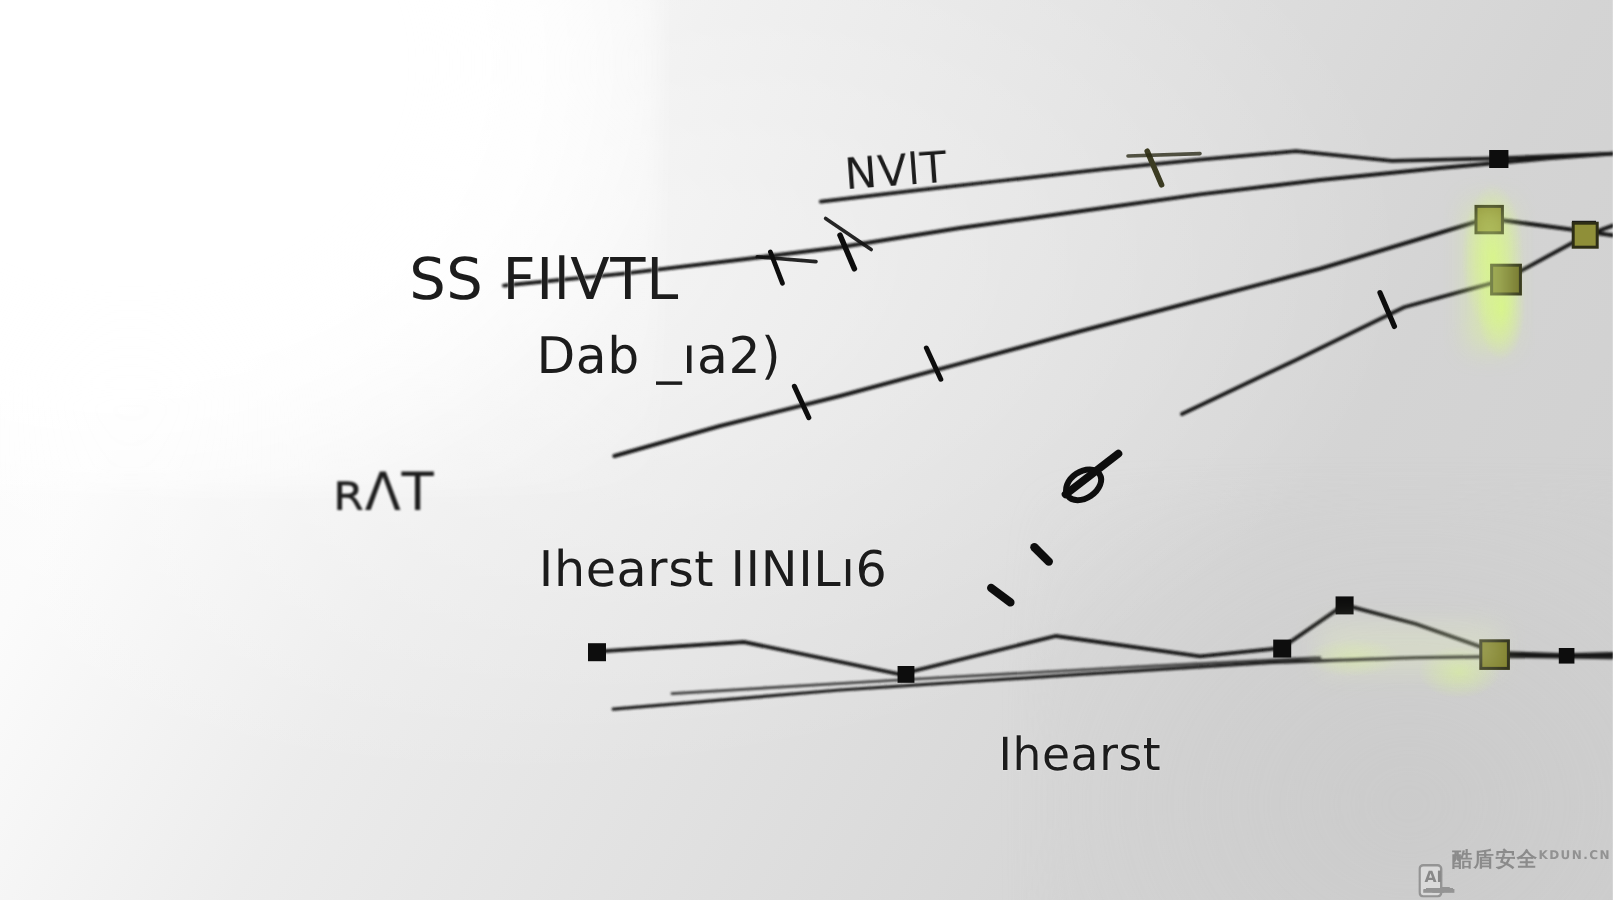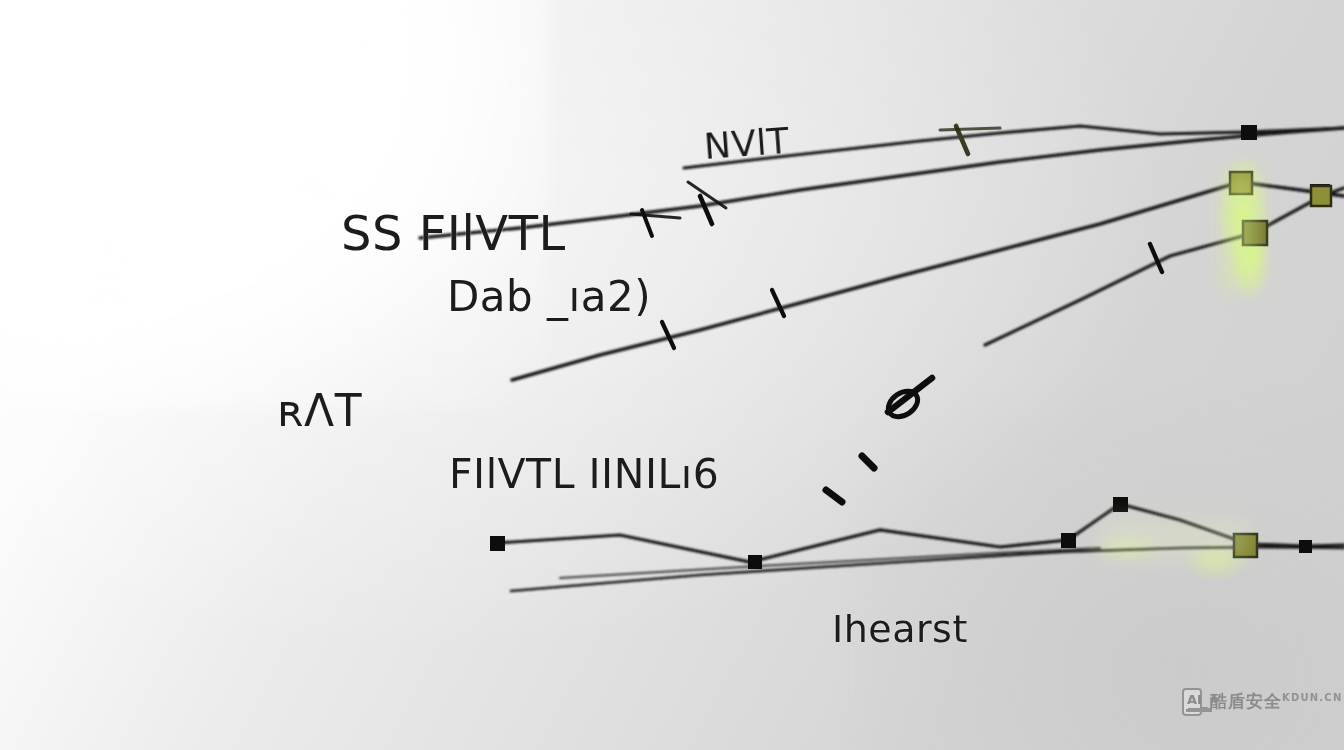--- a/index.html
+++ b/index.html
@@ -64,21 +64,21 @@
   
   #watermark{
     position:absolute; left:1182px; top:688px;
     display:flex; align-items:center; gap:8px;
     opacity:0.60;
   }
   #wm-icon{
     width:20px; height:28px;
     border:2px solid #6e6e6e; border-radius:4px;
     position:relative; background:#e3e3e3;
-    display:flex; align-items:flex-start; justify-content:flex-start;
+    display:flex; align-items:flex-start; justify-content:flex-start;margin-top:32px;
   }
   #wm-icon .ai-txt{
     font-size:13px; font-weight:700; color:#5a5a5a;
     line-height:1; margin:3px 0 0 3px;
     font-family:"DejaVu Sans", sans-serif;
   }
   #wm-icon .hill{
     position:absolute; left:2px; bottom:2px;
     width:26px; height:9px;
     background:
@@ -190,21 +190,21 @@
     <g opacity="0.5">
       <rect x="1224" y="170" width="34" height="120" fill="#d9f48d" filter="url(#glowf)"></rect>
       <rect x="1100" y="520" width="150" height="40" fill="#e6f2bd" filter="url(#glowf)" opacity="0.6"></rect>
     </g>
   </svg>
 
   <div class="lbl lbl-top blur-soft">NVlT</div>
   <div class="lbl lbl-series-a blur-soft">SS  FIlVTL</div>
   <div class="lbl lbl-series-b blur-soft">Dab _ıa2)</div>
   <div class="lbl lbl-axis-y blur-mid">ʀɅT</div>
-  <div class="lbl lbl-series-c blur-soft">FIlVTL  IINILı6</div>
+  <div class="lbl lbl-series-c blur-soft">Ihearst  IINILı6</div>
   <div class="lbl lbl-axis-x blur-soft">Ihearst</div>
   </div>
 
   <div id="watermark">
     <div id="wm-icon">
       <span class="ai-txt">AI</span>
       <span class="hill"></span>
     </div>
     <div id="wm-text">
       <span id="wm-cn">酷盾安全</span>

